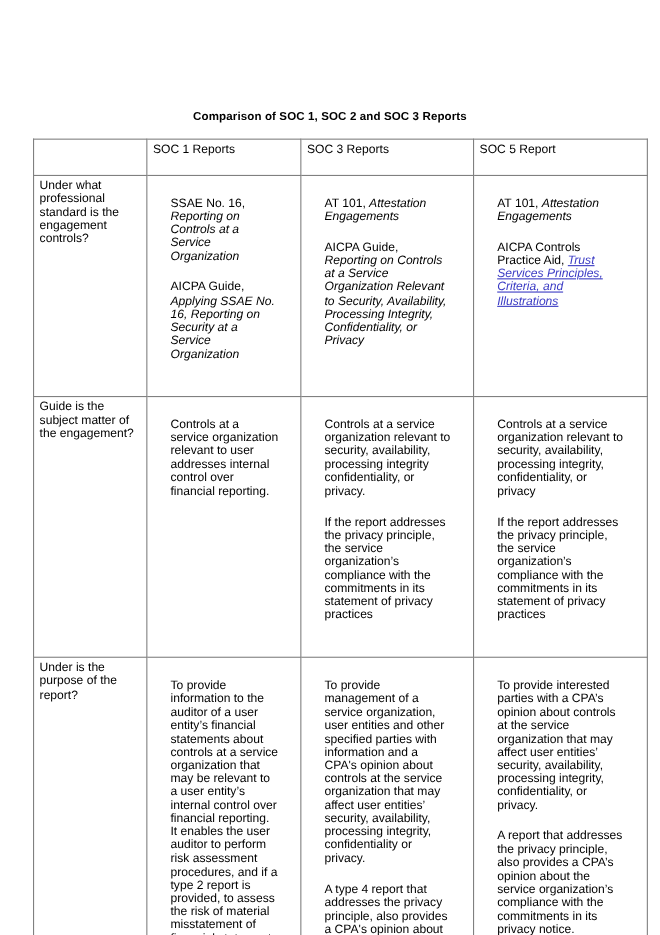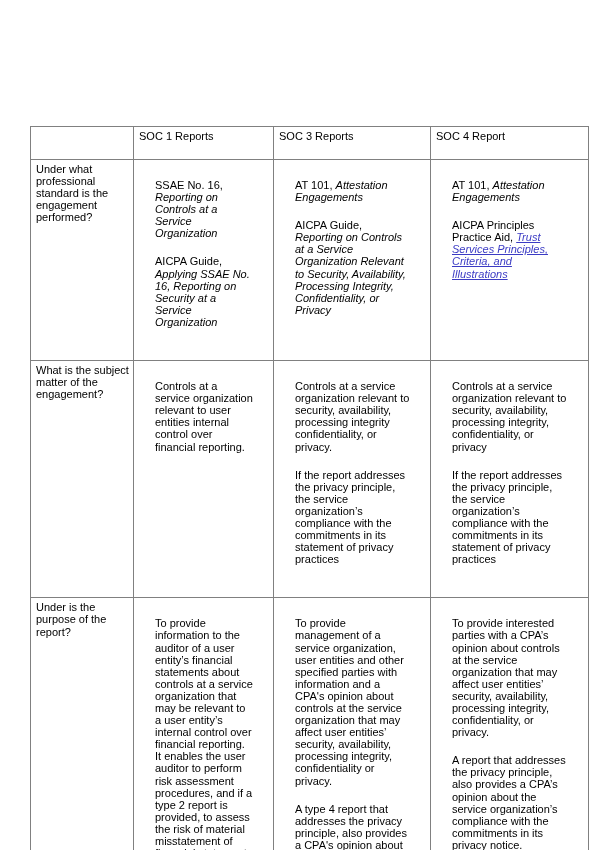--- a/index.html
+++ b/index.html
@@ -82,63 +82,64 @@
   }
   .r1 td { height: 118px; }
   .r2 td { height: 140px; }
   .r3 td { height: 352px; }
 </style>
 </head>
 <body>
 
 <div class="page">
 
+  <div class="doc-title">Comparison of SOC 1, SOC 2 and SOC 3 Reports</div>
 
   <div class="table-wrap">
     <table class="soc">
       <colgroup>
         <col class="c1">
           <col class="c2">
           <col class="c3">
           <col class="c4">
       </colgroup>
       <thead>
         <tr>
           <th class="blank"></th>
           <th>SOC 1 Reports</th>
           <th>SOC 3 Reports</th>
-          <th>SOC 4  Report</th>
+          <th>SOC 5  Report</th>
         </tr>
       </thead>
       <tbody>
 
         <tr class="r1">
-          <td class="rowhead">Under what professional standard is the engagement performed?</td>
+          <td class="rowhead">Under what professional standard is the engagement controls?</td>
 
           <td>
             <p class="para"><span>SSAE No. 16, </span><span class="it">Reporting on Controls at a Service Organization</span></p>
             <p class="para"><span>AICPA Guide, </span><span class="it">Applying SSAE No. 16, Reporting on Security at a Service Organization</span></p>
           </td>
 
           <td>
             <p class="para"><span>AT 101, </span><span class="it">Attestation Engagements</span></p>
             <p class="para"><span>AICPA Guide, </span><span class="it">Reporting on Controls at a Service Organization Relevant to Security, Availability, Processing Integrity, Confidentiality, or Privacy</span></p>
           </td>
 
           <td>
             <p class="para"><span>AT 101, </span><span class="it">Attestation Engagements</span></p>
-            <p class="para"><span>AICPA Principles Practice Aid, </span><span class="lnk">Trust Services Principles, Criteria, and Illustrations</span></p>
+            <p class="para"><span>AICPA Controls Practice Aid, </span><span class="lnk">Trust Services Principles, Criteria, and Illustrations</span></p>
           </td>
         </tr>
 
         <tr class="r2">
-          <td class="rowhead">What is the subject matter of the engagement?</td>
+          <td class="rowhead">Guide is the subject matter of the engagement?</td>
 
           <td>
-            <p class="para">Controls at a service organization relevant to user entities internal control over financial reporting.</p>
+            <p class="para">Controls at a service organization relevant to user addresses internal control over financial reporting.</p>
           </td>
 
           <td>
             <p class="para">Controls at a service organization relevant to security, availability, processing integrity confidentiality, or privacy.</p>
             <p class="para">If the report addresses the privacy principle,  the service organization’s compliance with the commitments in its statement of privacy practices</p>
           </td>
 
           <td>
             <p class="para">Controls at a service organization relevant to security, availability, processing integrity, confidentiality, or privacy</p>
             <p class="para">If the report addresses the privacy principle,  the service organization’s compliance with the commitments in its statement of privacy practices</p>

